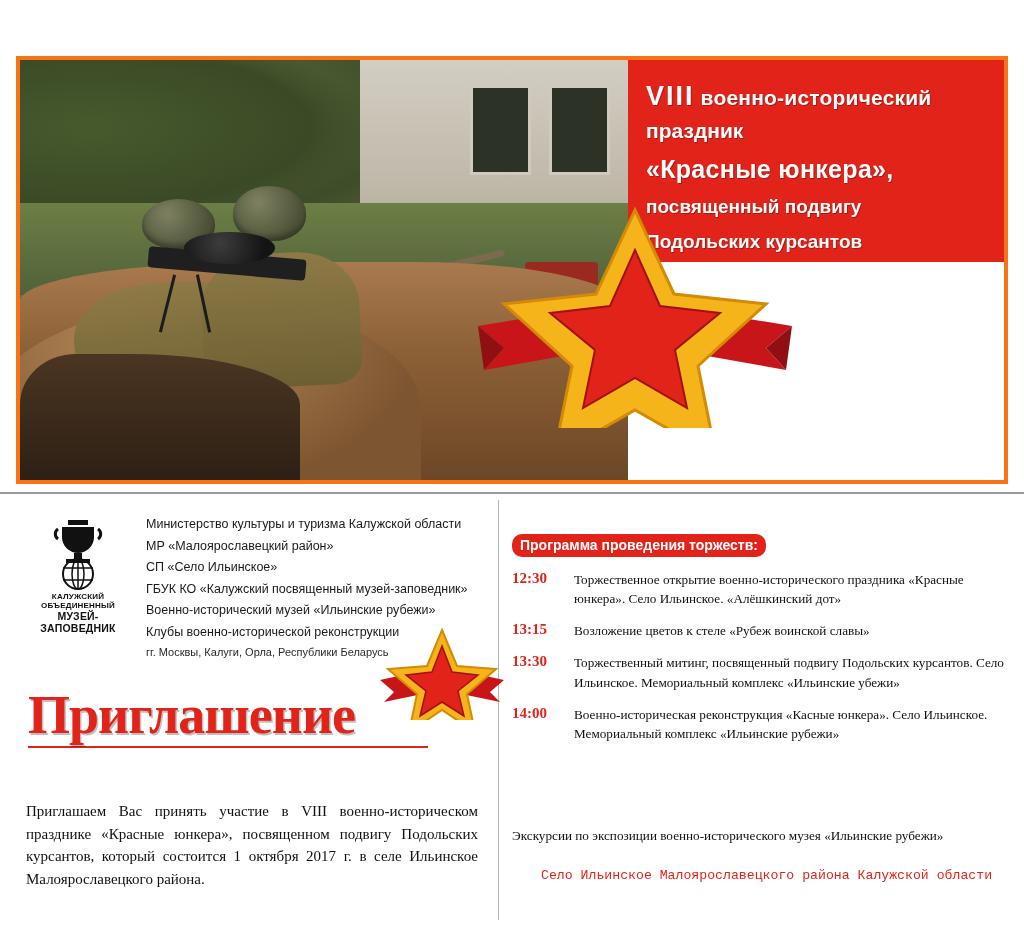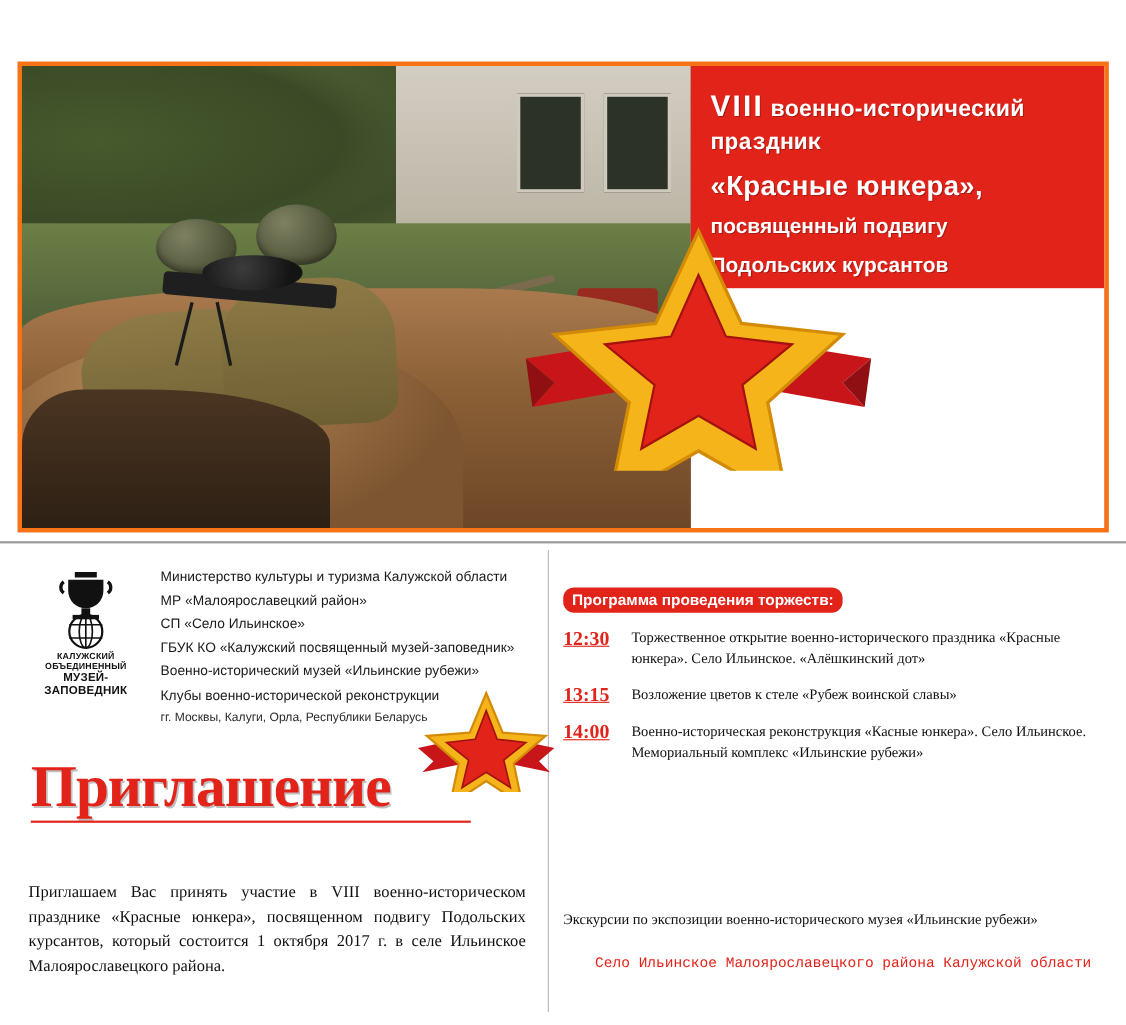--- a/index.html
+++ b/index.html
@@ -153,21 +153,21 @@
   .redpanel-text {
     position: absolute;
     left: 18px; top: 20px; right: 10px;
     color: #ffffff;
     font-weight: bold;
     line-height: 1.25;
     text-shadow: 1px 1px 0 rgba(0,0,0,.25);
   }
   .rt-1 { font-size: 21px; letter-spacing: .2px; }
   .rt-1 .big { font-size: 27px; letter-spacing: 2px; }
-  .rt-2 { font-size: 21px; margin-top: 4px; font-family: Liberation Mono, monospace; }
+  .rt-2 { font-size: 21px; margin-top: 4px; }
   .rt-3 { font-size: 25px; margin-top: 10px; letter-spacing: .3px; }
   .rt-4 { font-size: 19px; margin-top: 10px; line-height: 1.3; }
 
   
   .ornament {
     position: absolute;
     left: 470px;
     top: 198px;
     width: 330px;
     height: 230px;
@@ -272,23 +272,22 @@
   }
   .prog-row {
     display: flex;
     margin-bottom: 13px;
   }
   .prog-time {
     width: 62px;
     flex: 0 0 62px;
     color: #e2231a;
     font-weight: bold;
-    font-size: 18px;
+    font-size: 15px;
     font-family: "Liberation Serif", serif;
-    text-decoration: underline;
   }
   .prog-text {
     flex: 1;
     font-size: 13.2px;
     line-height: 1.45;
     font-family: "Liberation Serif", serif;
     color: #111;
   }
   .excursion {
     position: absolute;
@@ -420,19 +419,23 @@
 <div class="program">
   <div class="prog-row">
     <div class="prog-time">12:30</div>
     <div class="prog-text">Торжественное открытие военно-исторического праздника «Красные юнкера». Село Ильинское. «Алёшкинский дот»</div>
   </div>
   <div class="prog-row">
     <div class="prog-time">13:15</div>
     <div class="prog-text">Возложение цветов к стеле «Рубеж воинской славы»</div>
   </div>
   <div class="prog-row">
+    <div class="prog-time">13:30</div>
+    <div class="prog-text">Торжественный митинг, посвященный подвигу Подольских курсантов. Село Ильинское. Мемориальный комплекс «Ильинские убежи»</div>
+  </div>
+  <div class="prog-row">
     <div class="prog-time">14:00</div>
     <div class="prog-text">Военно-историческая реконструкция «Касные юнкера». Село Ильинское. Мемориальный комплекс «Ильинские рубежи»</div>
   </div>
 </div>
 
 <div class="excursion">Экскурсии по экспозиции военно-исторического музея «Ильинские рубежи»</div>
 <div class="place">Село Ильинское Малоярославецкого района Калужской области</div>
 
 </body></html>

